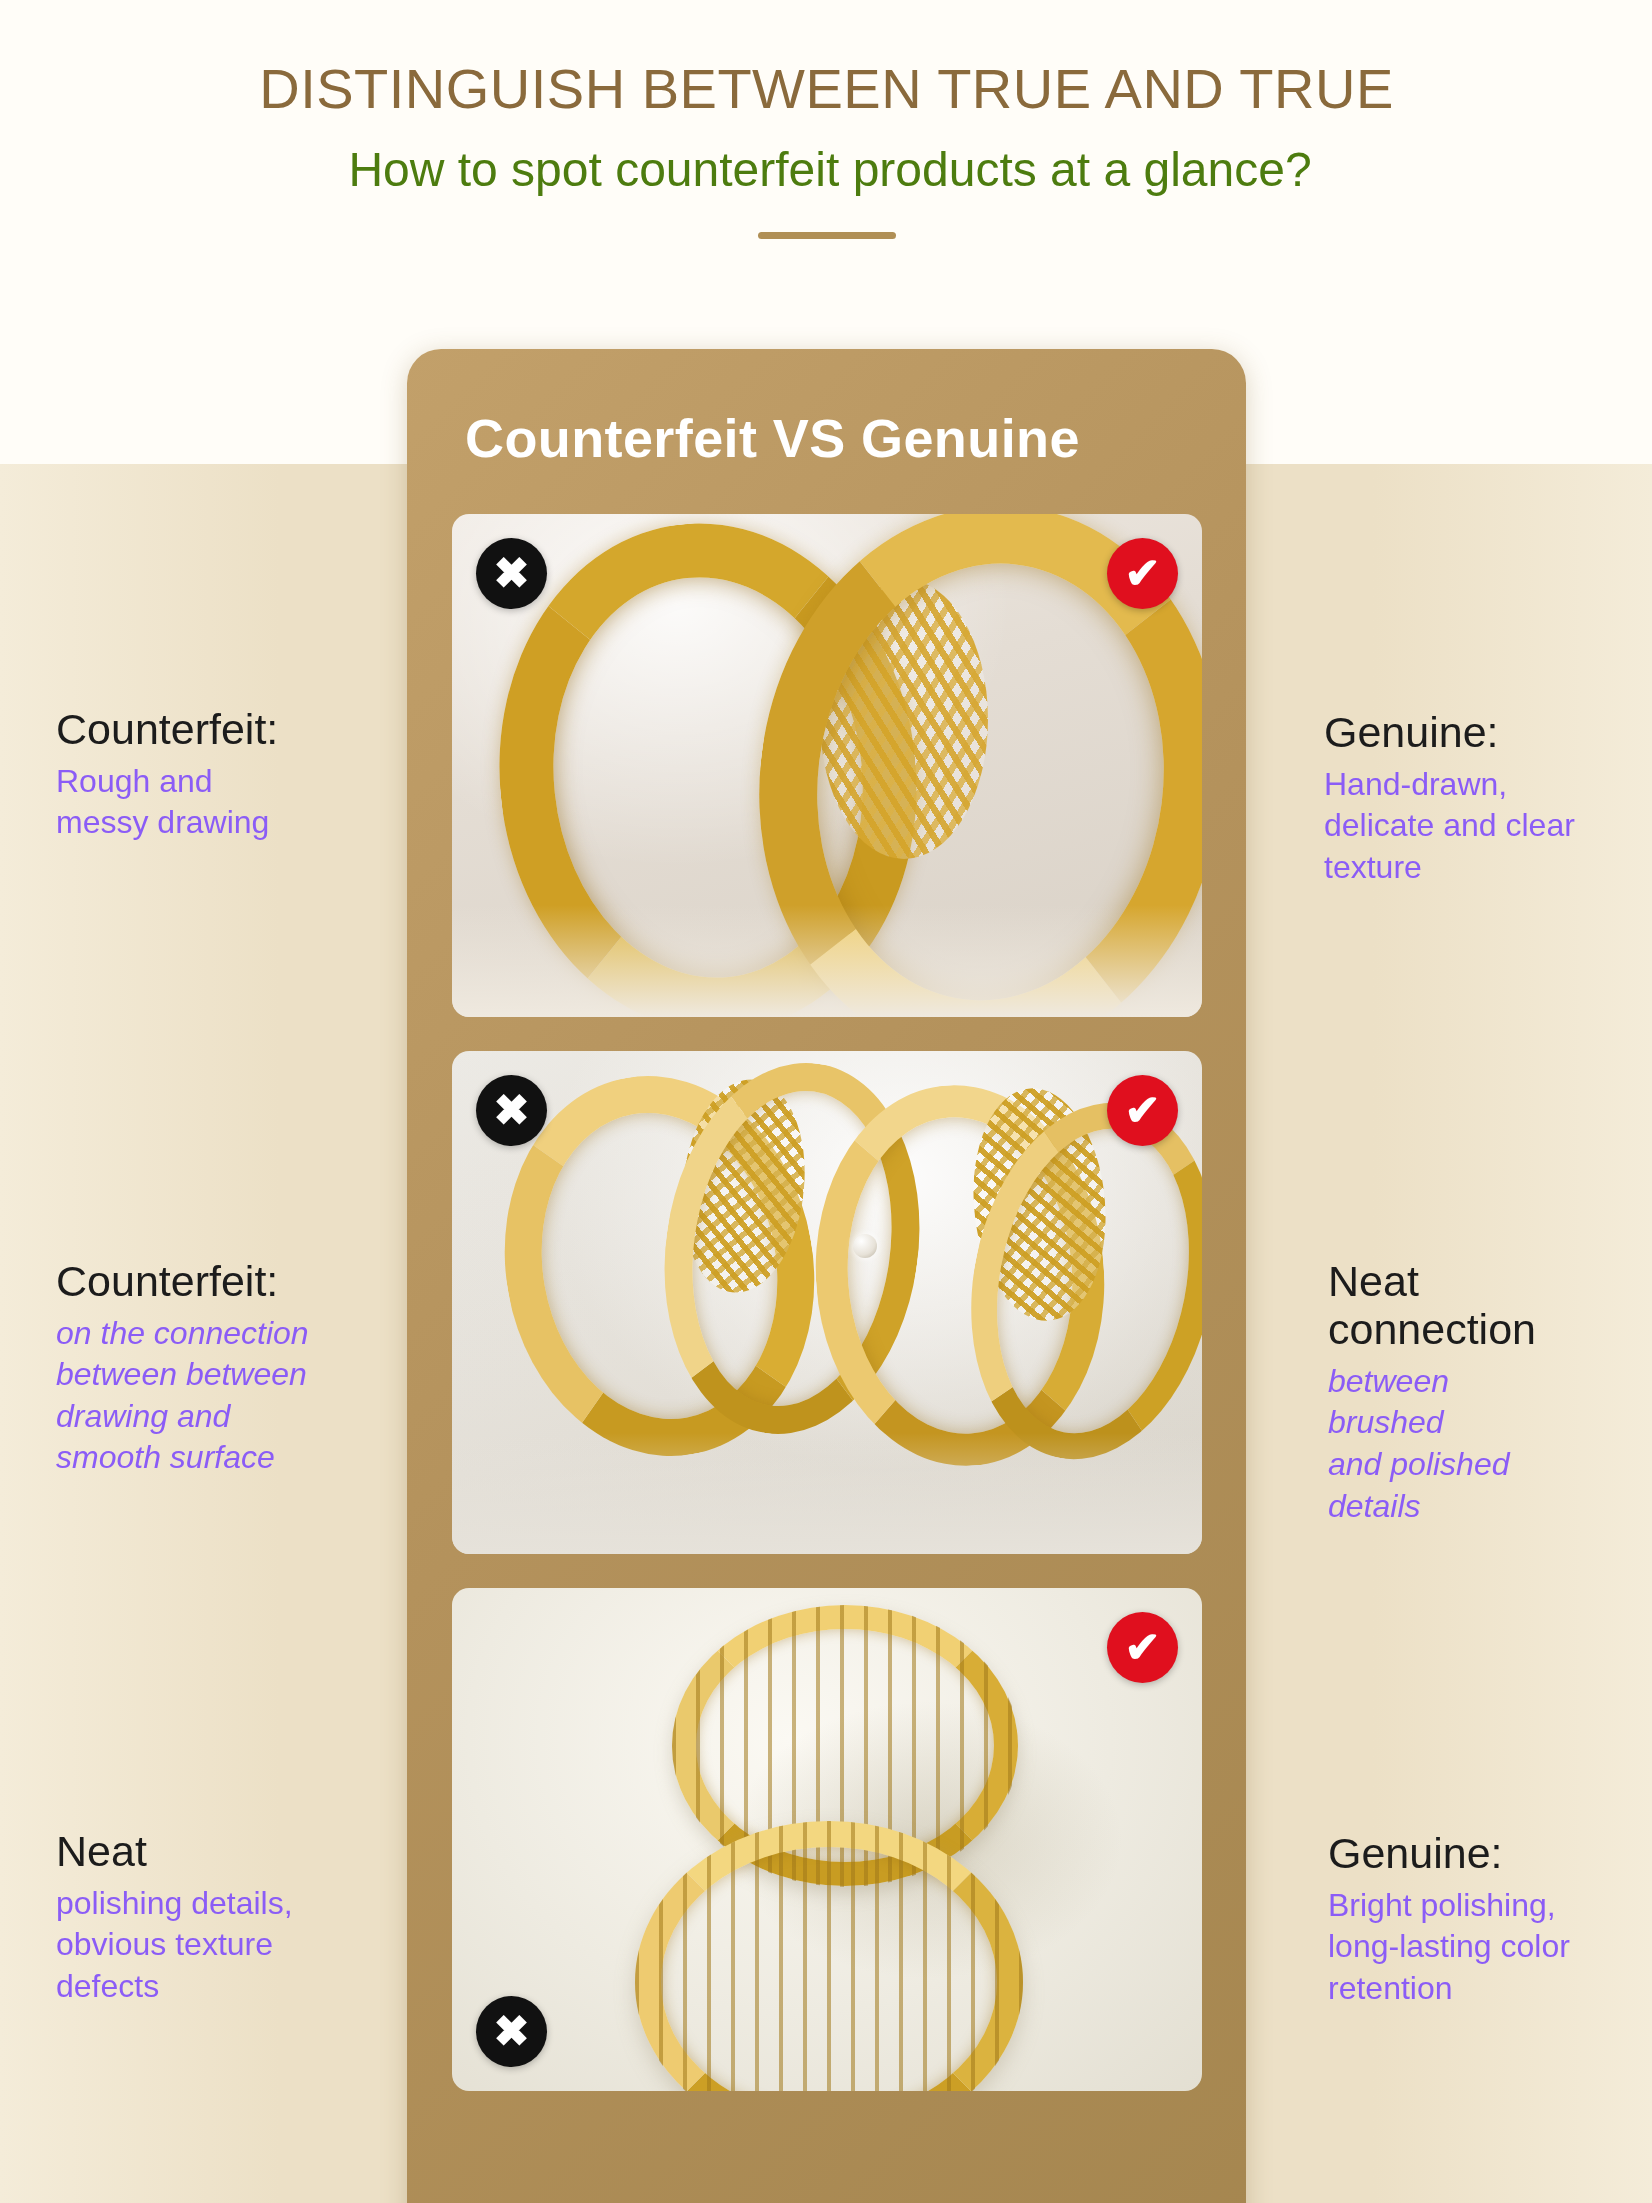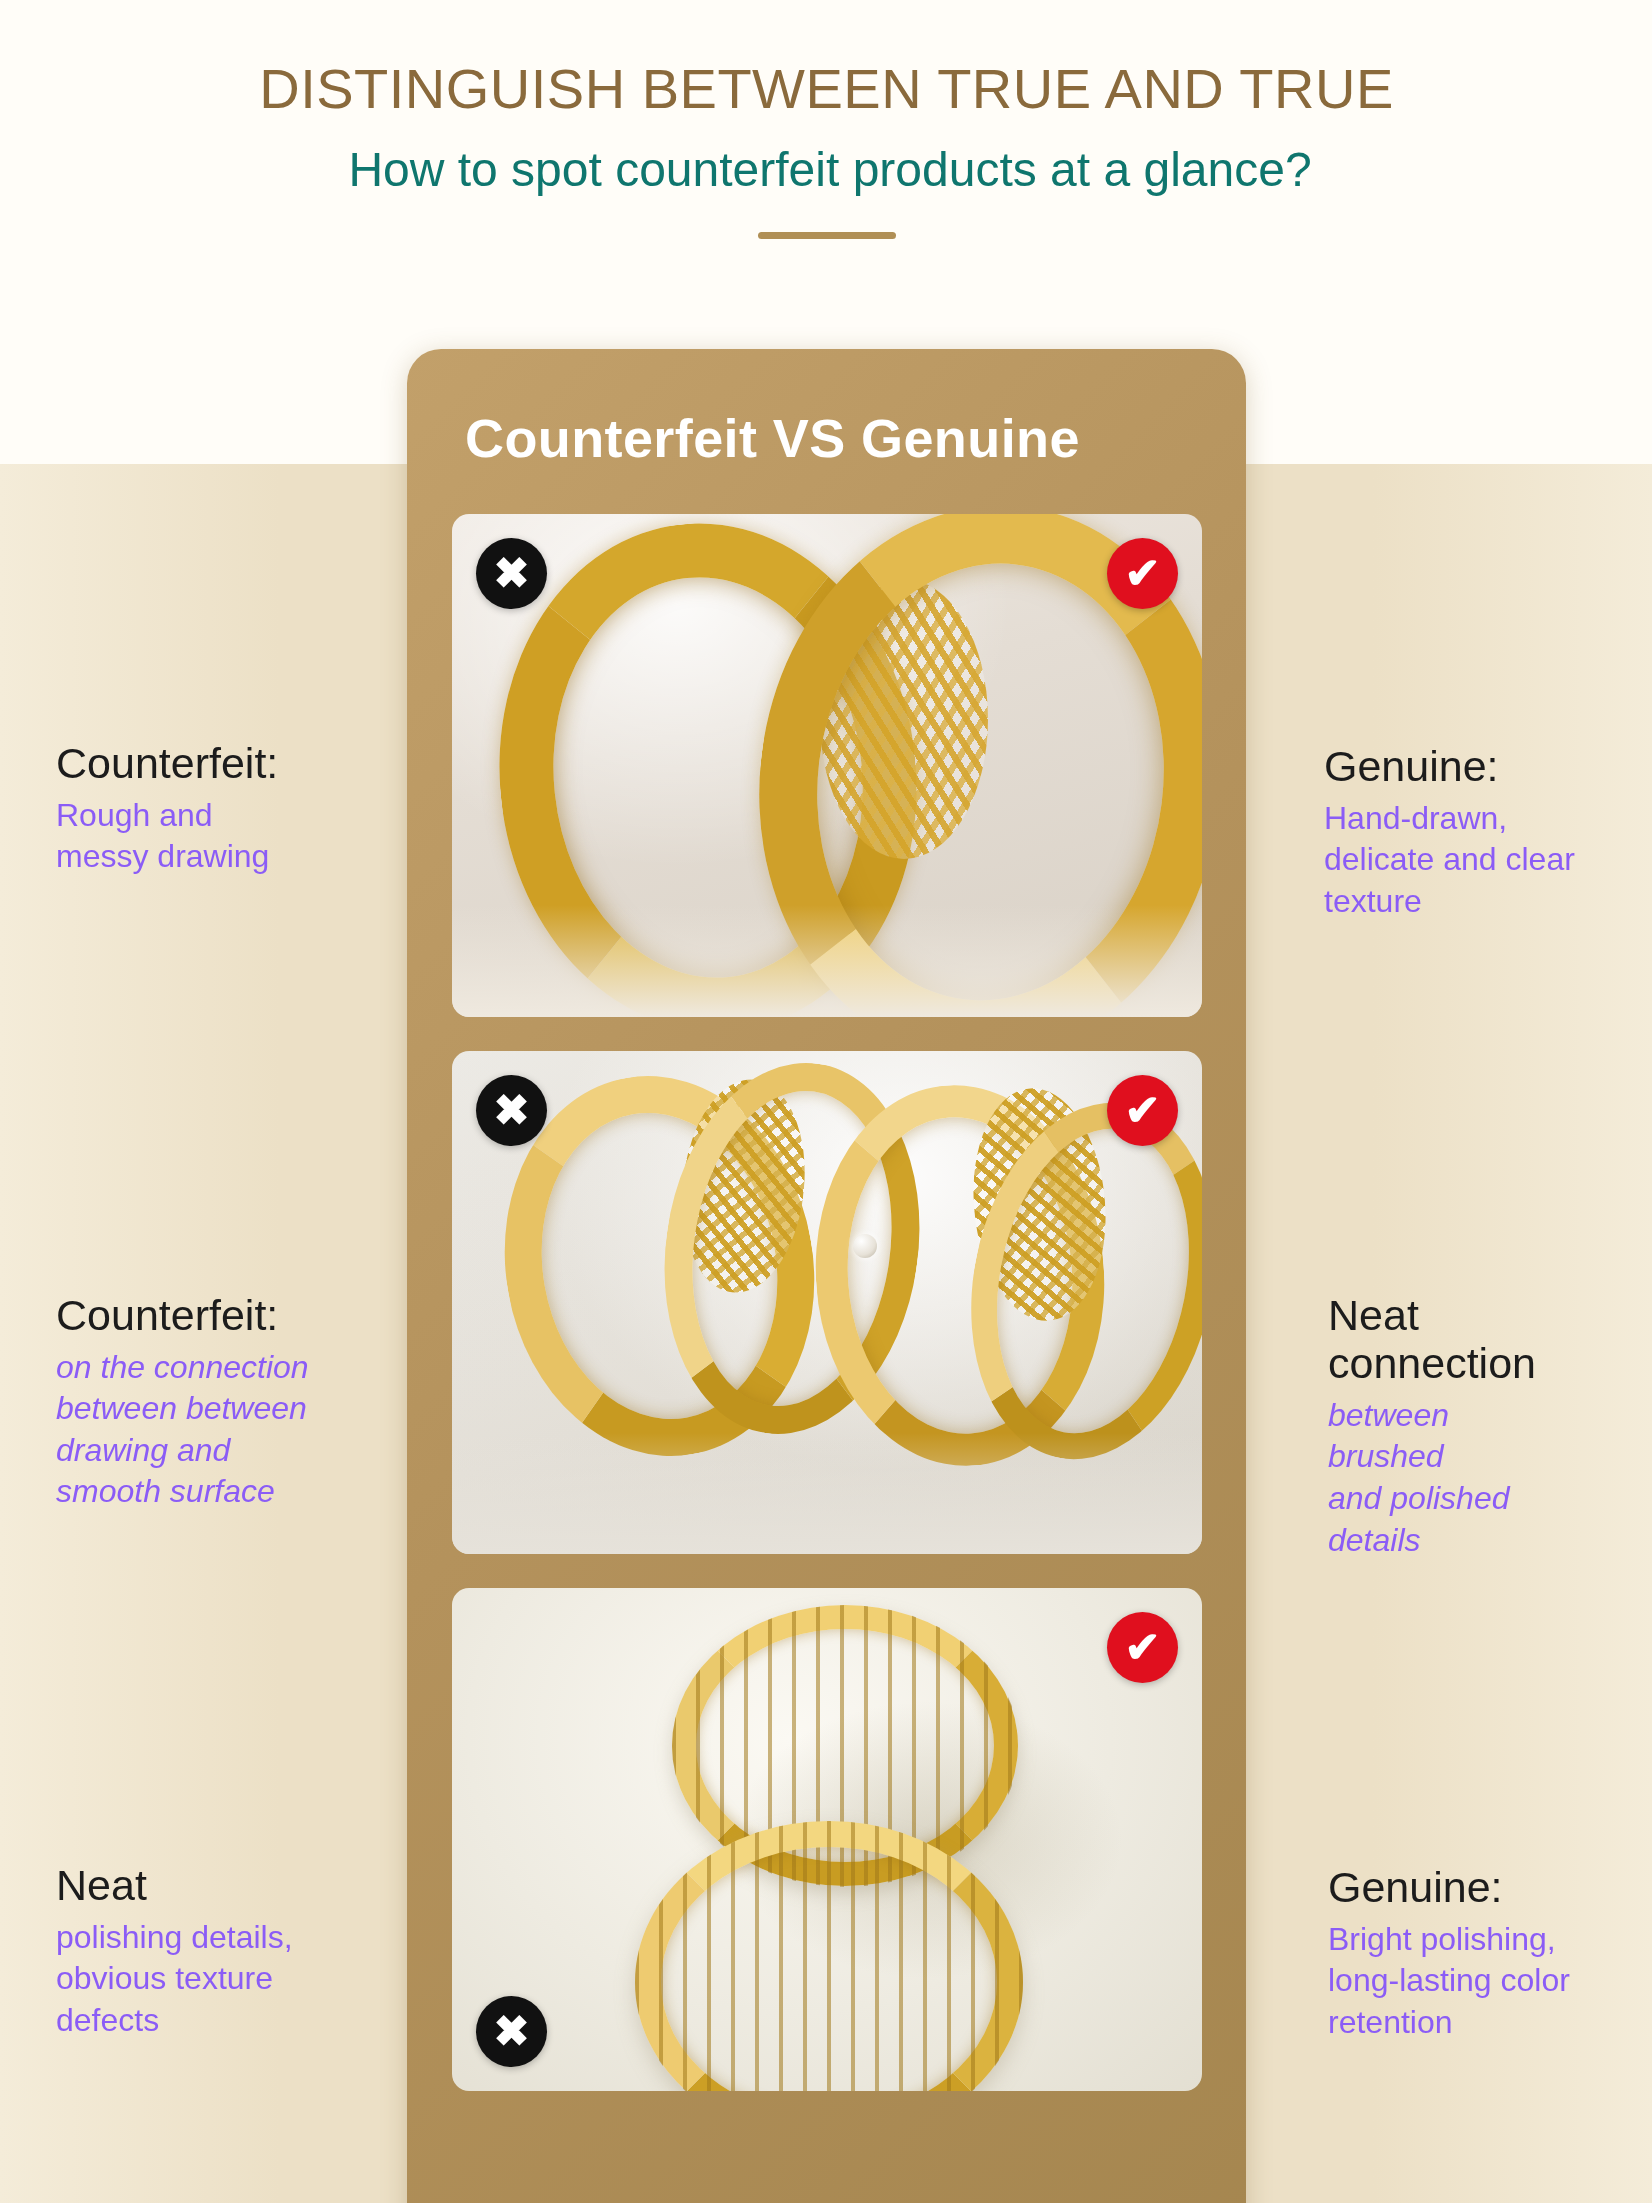--- a/index.html
+++ b/index.html
@@ -28,21 +28,21 @@
   }
   .title-main {
     font-size: 56px;
     letter-spacing: 0.5px;
     color: #8a6a3c;
     font-weight: 400;
     line-height: 1.1;
   }
   .title-sub {
     font-size: 48px;
-    color: #0f766e;
+    color: #4d7c0f;
     font-weight: 400;
     margin-top: 22.4px;
     line-height: 1.15;
     padding-left: 7px;
   }
   .divider {
     width: 138px;
     height: 6.5px;
     background: #b08f55;
     border-radius: 3.7px;
@@ -280,21 +280,20 @@
   
   .caption {
     position: absolute;
     box-sizing: border-box;
   }
   .cap-head {
     font-size: 43px;
     color: #1c1c1c;
     line-height: 1.12;
     margin-bottom: 7.5px;
-    margin-top: 34px;
   }
   .cap-body {
     font-size: 32px;
     color: #8b5cf6;
     line-height: 1.30;
   }
 
   .cap-left-1 { left: 56px; top: 705px; width: 326px; }
   .cap-left-2 { left: 56px; top: 1257px; width: 336px; }
   .cap-left-3 { left: 56px; top: 1827px; width: 326px; }

